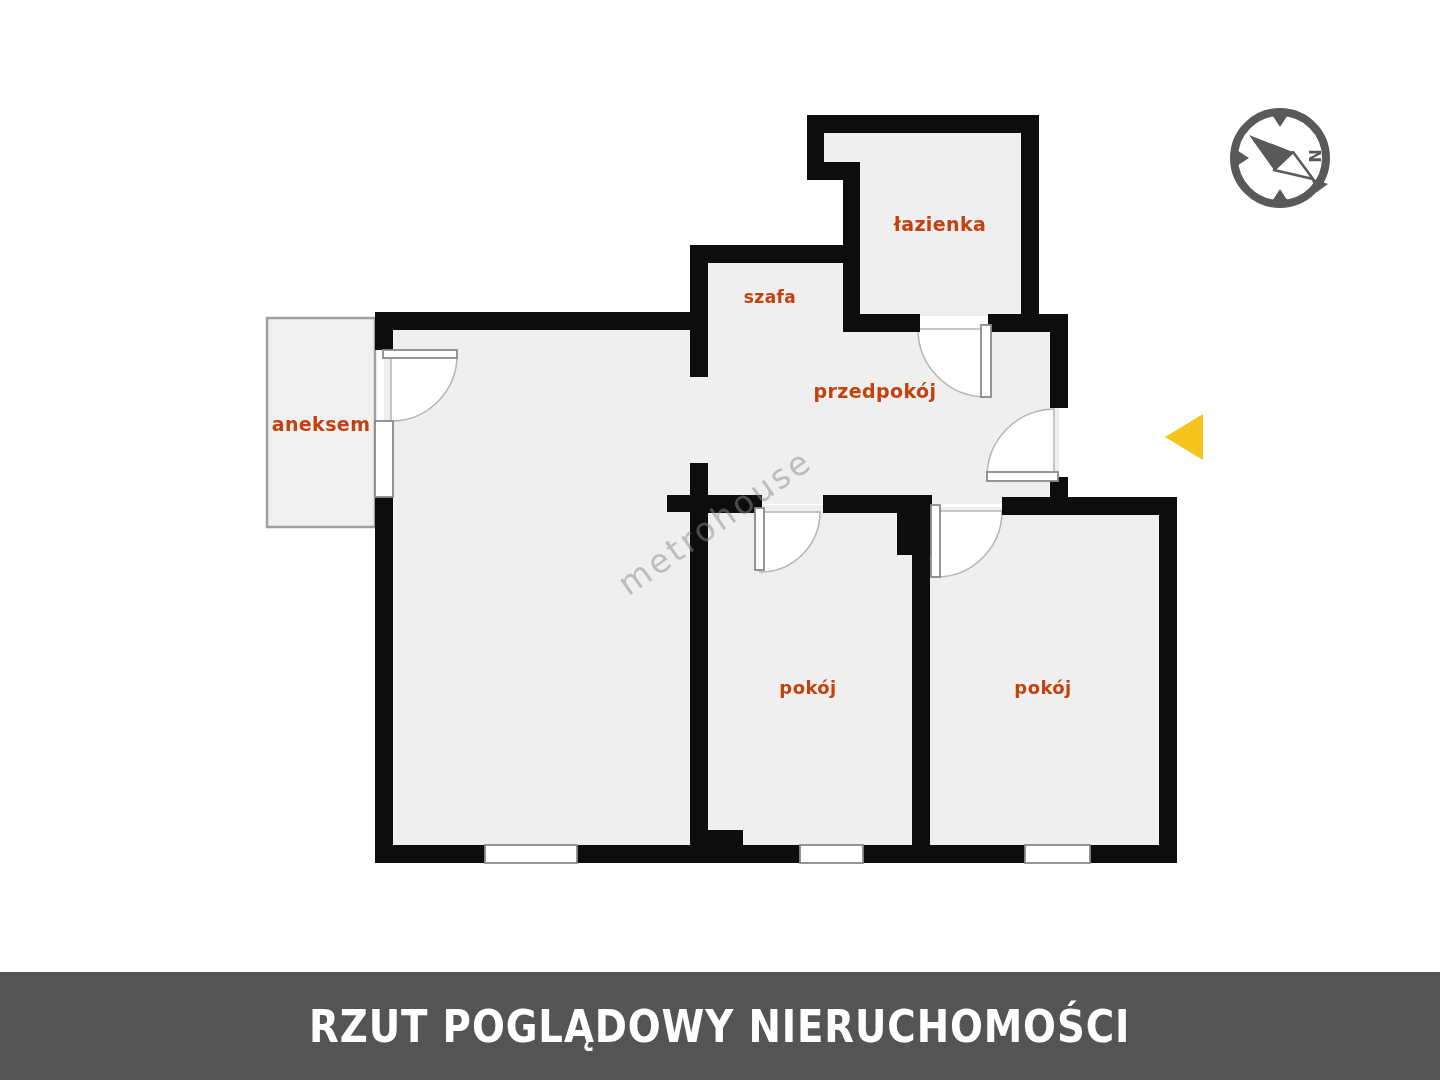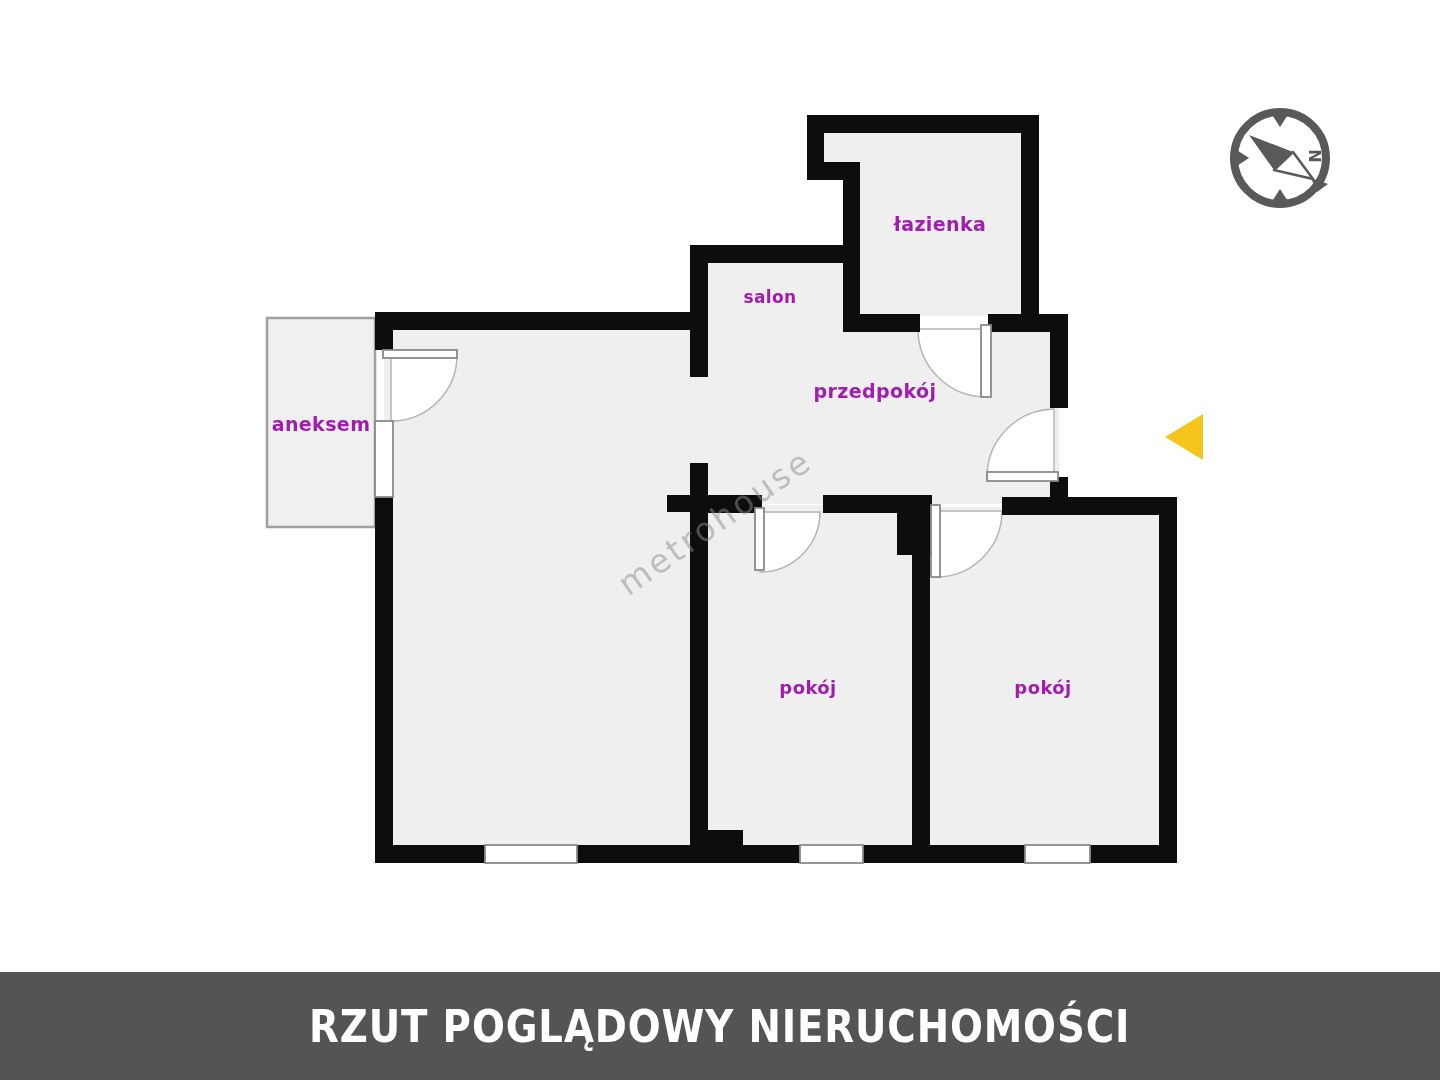--- a/index.html
+++ b/index.html
@@ -7,21 +7,21 @@
     position:relative;
     width:1440px;height:1080px;
     background:#ffffff;
     overflow:hidden;
     font-family:"DejaVu Sans", sans-serif;
   }
   .plan-svg{position:absolute;left:0;top:0;}
   .room-label{
     position:absolute;
     transform:translate(-50%,-50%);
-    color:#a21caf;
+    color:#c2410c;
     font-weight:bold;
     letter-spacing:0.4px;
     white-space:nowrap;
     font-size:19px;
   }
   .watermark{
     position:absolute;
     left:715px;top:522px;
     transform:translate(-50%,-50%) rotate(-35deg);
     font-size:33px;
@@ -133,21 +133,21 @@
         <polygon points="-11,48 11,48 0,31"></polygon>
         <polygon points="48,26 37,34 31,20"></polygon>
       </g>
       <polygon points="-31,-23 13,-6 -6,12" fill="#595959"></polygon>
       <polygon points="13,-6 33,21 -6,12" fill="#ffffff" stroke="#595959" stroke-width="2.5" stroke-linejoin="round"></polygon>
       <text x="29" y="-2" transform="rotate(90 29 -2)" text-anchor="middle" font-family="DejaVu Sans, sans-serif" font-size="16" font-weight="bold" fill="#595959">N</text>
     </g>
   </svg>
 
   <div class="room-label" style="left:321px;top:424px;">aneksem</div>
-  <div class="room-label" style="left:770px;top:297px;font-size:17px;">salon</div>
+  <div class="room-label" style="left:770px;top:297px;font-size:17px;">szafa</div>
   <div class="room-label" style="left:875px;top:391px;">przedpokój</div>
   <div class="room-label" style="left:940px;top:224px;">łazienka</div>
   <div class="room-label" style="left:808px;top:687px;font-size:18px;">pokój</div>
   <div class="room-label" style="left:1043px;top:687px;font-size:18px;">pokój</div>
 
   <div class="watermark">metrohouse</div>
 
   <div class="footer-bar">
     <div class="footer-title">RZUT POGLĄDOWY NIERUCHOMOŚCI</div>
   </div>

